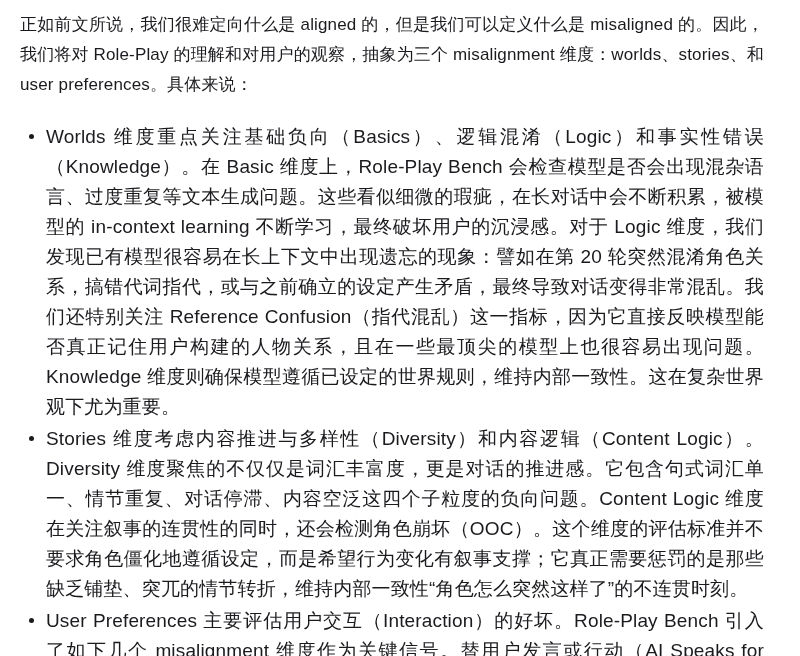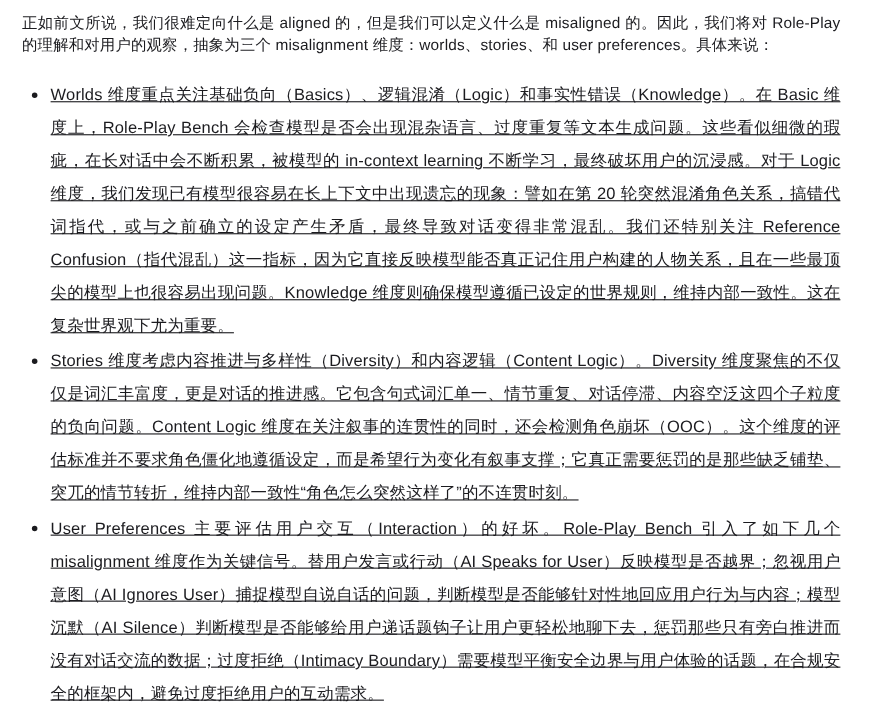--- a/index.html
+++ b/index.html
@@ -15,44 +15,43 @@
     -webkit-font-smoothing: antialiased;
   }
   .page {
     box-sizing: border-box;
     width: 800px;
     height: 656px;
     padding: 10px 36px 0 20px;
     overflow: hidden;
   }
   .intro {
-    font-size: 14px;
-    line-height: 20px;
+    font-size: 17px;
+    line-height: 30px;
     letter-spacing: 0.15px;
     color: #1b1b1f;
     margin: 0 0 22px 0;
     text-align: justify;
     text-justify: inter-ideograph;
   }
   ul.points {
     list-style: none;
     margin: 0;
     padding: 0;
   }
   ul.points > li {
     position: relative;
     padding-left: 26px;
     margin-bottom: 2px;
-    font-size: 15px;
+    font-size: 19px;
     line-height: 30px;
     letter-spacing: 0.15px;
     color: #1b1b1f;
     text-align: justify;
     text-justify: inter-ideograph;
-    text-decoration: underline;
   }
   ul.points > li .bullet {
     position: absolute;
     left: 9px;
     top: 12px;
     width: 5px;
     height: 5px;
     border-radius: 50%;
     background: #1b1b1f;
     display: block;

